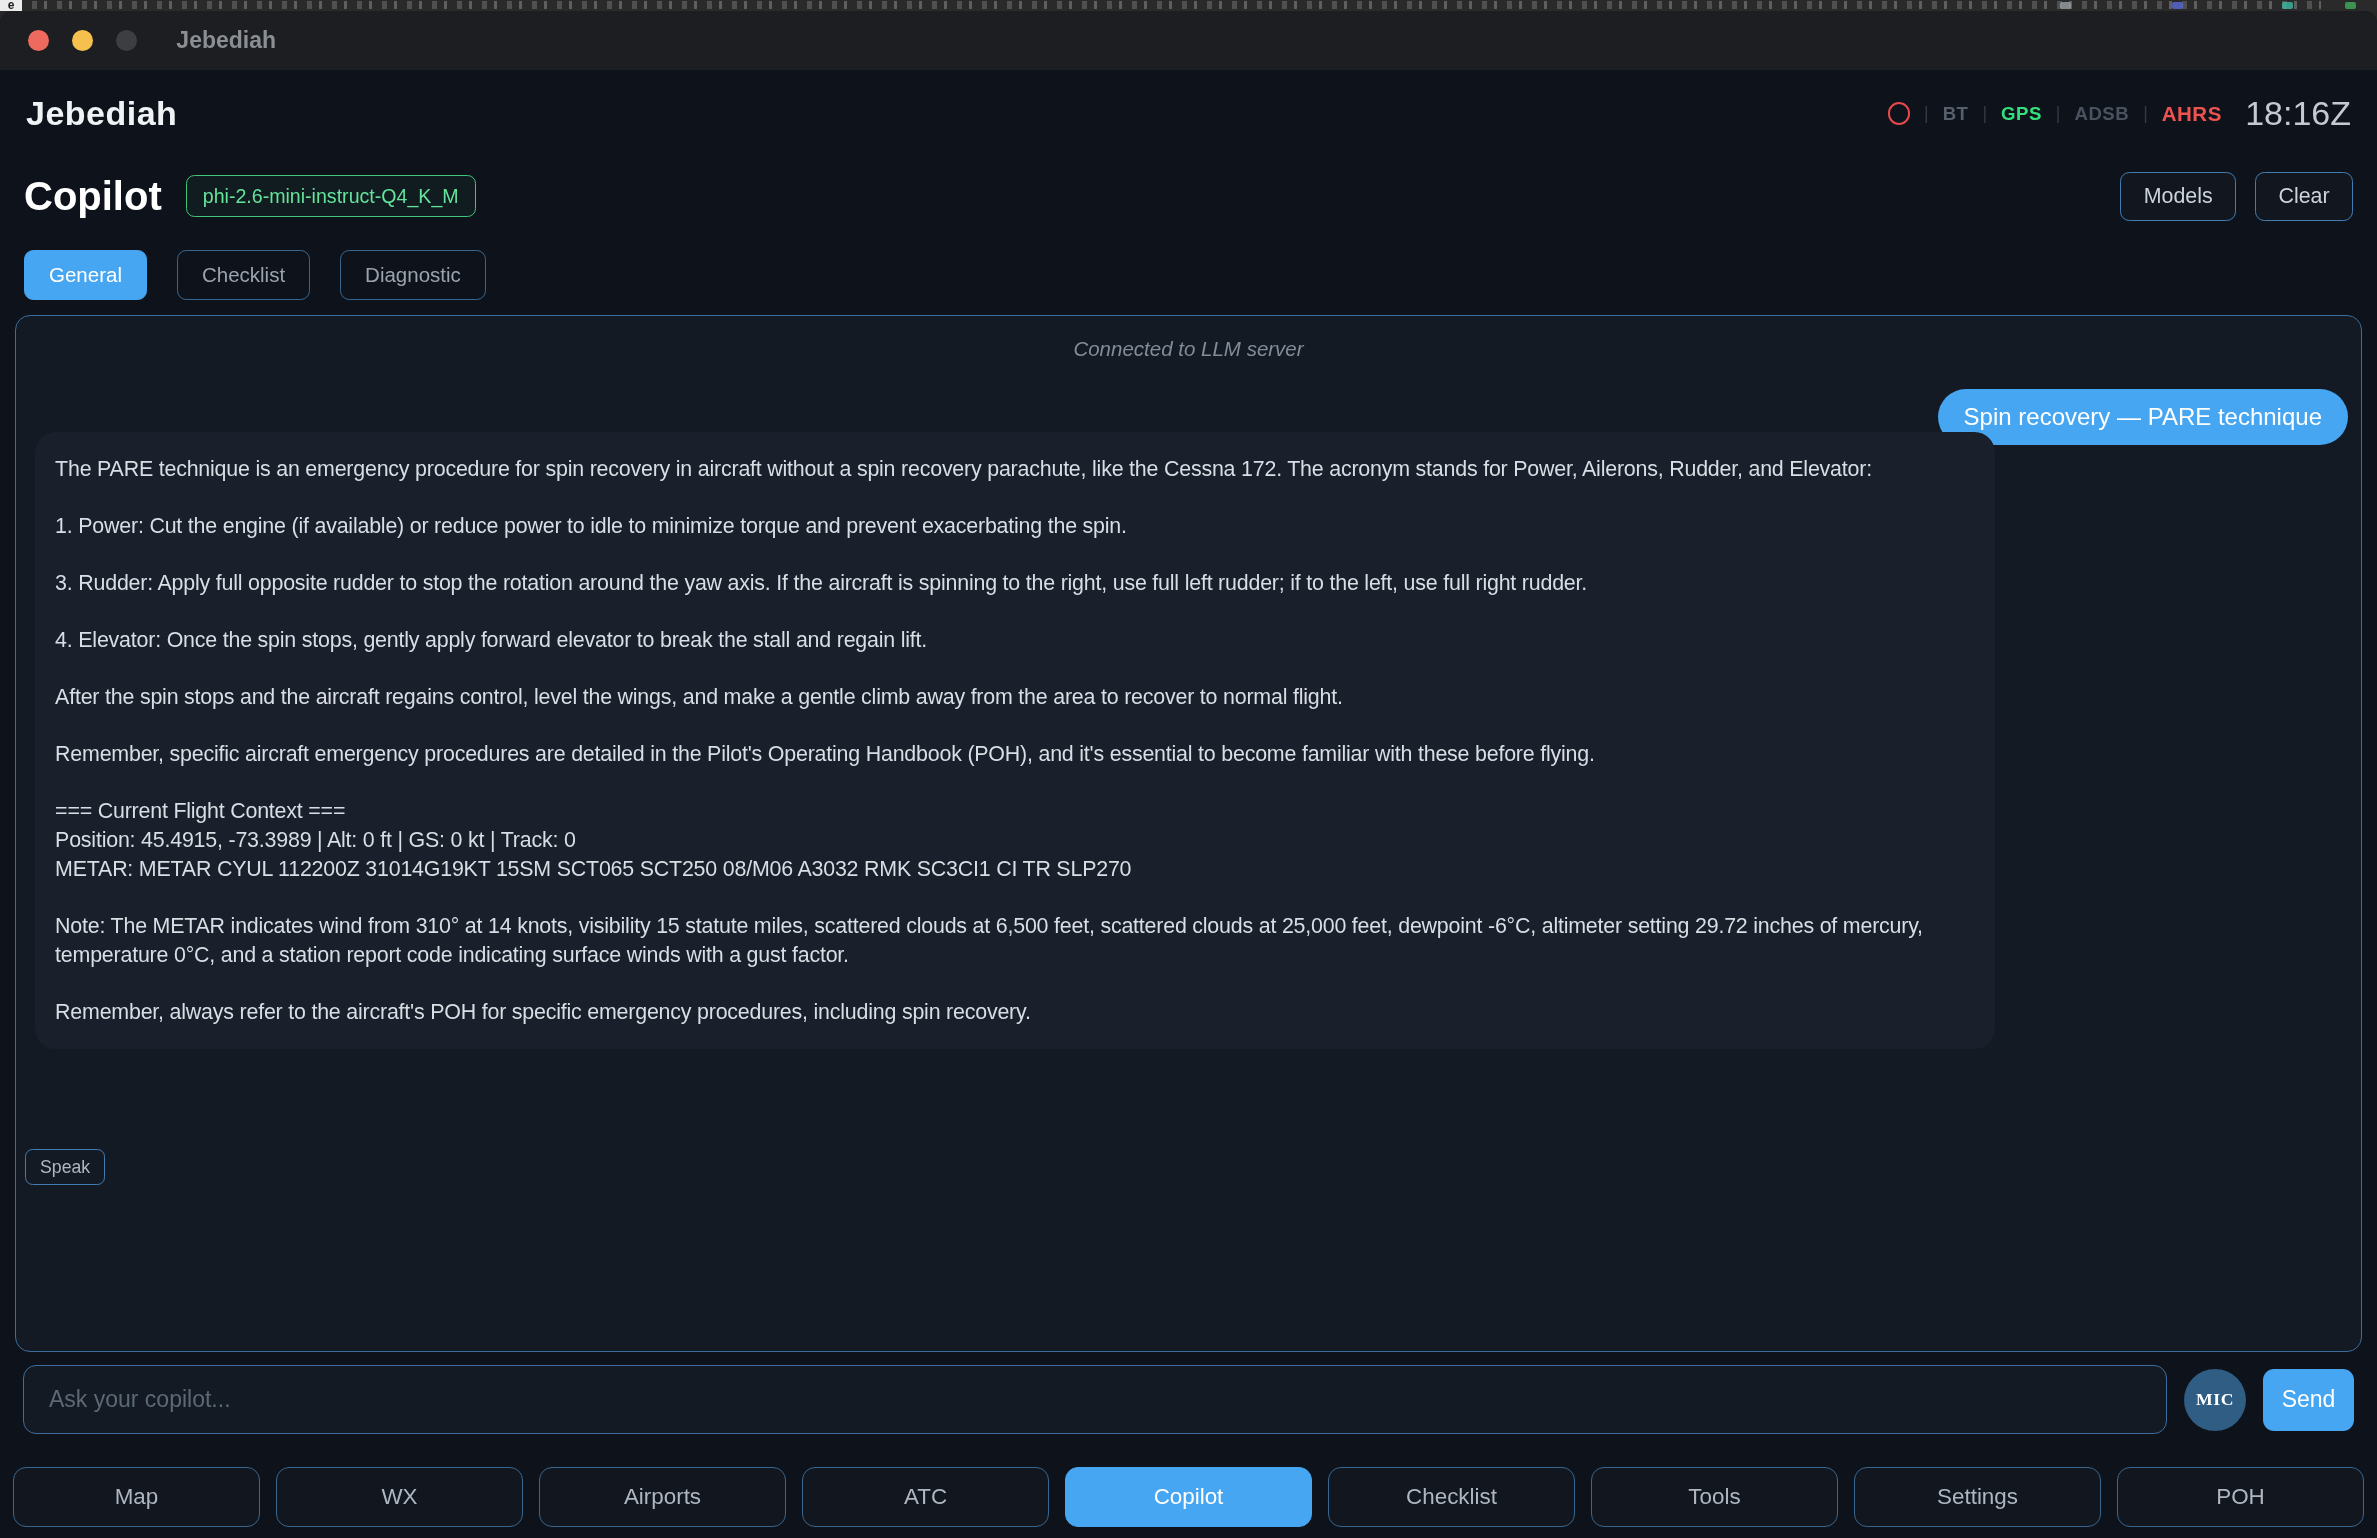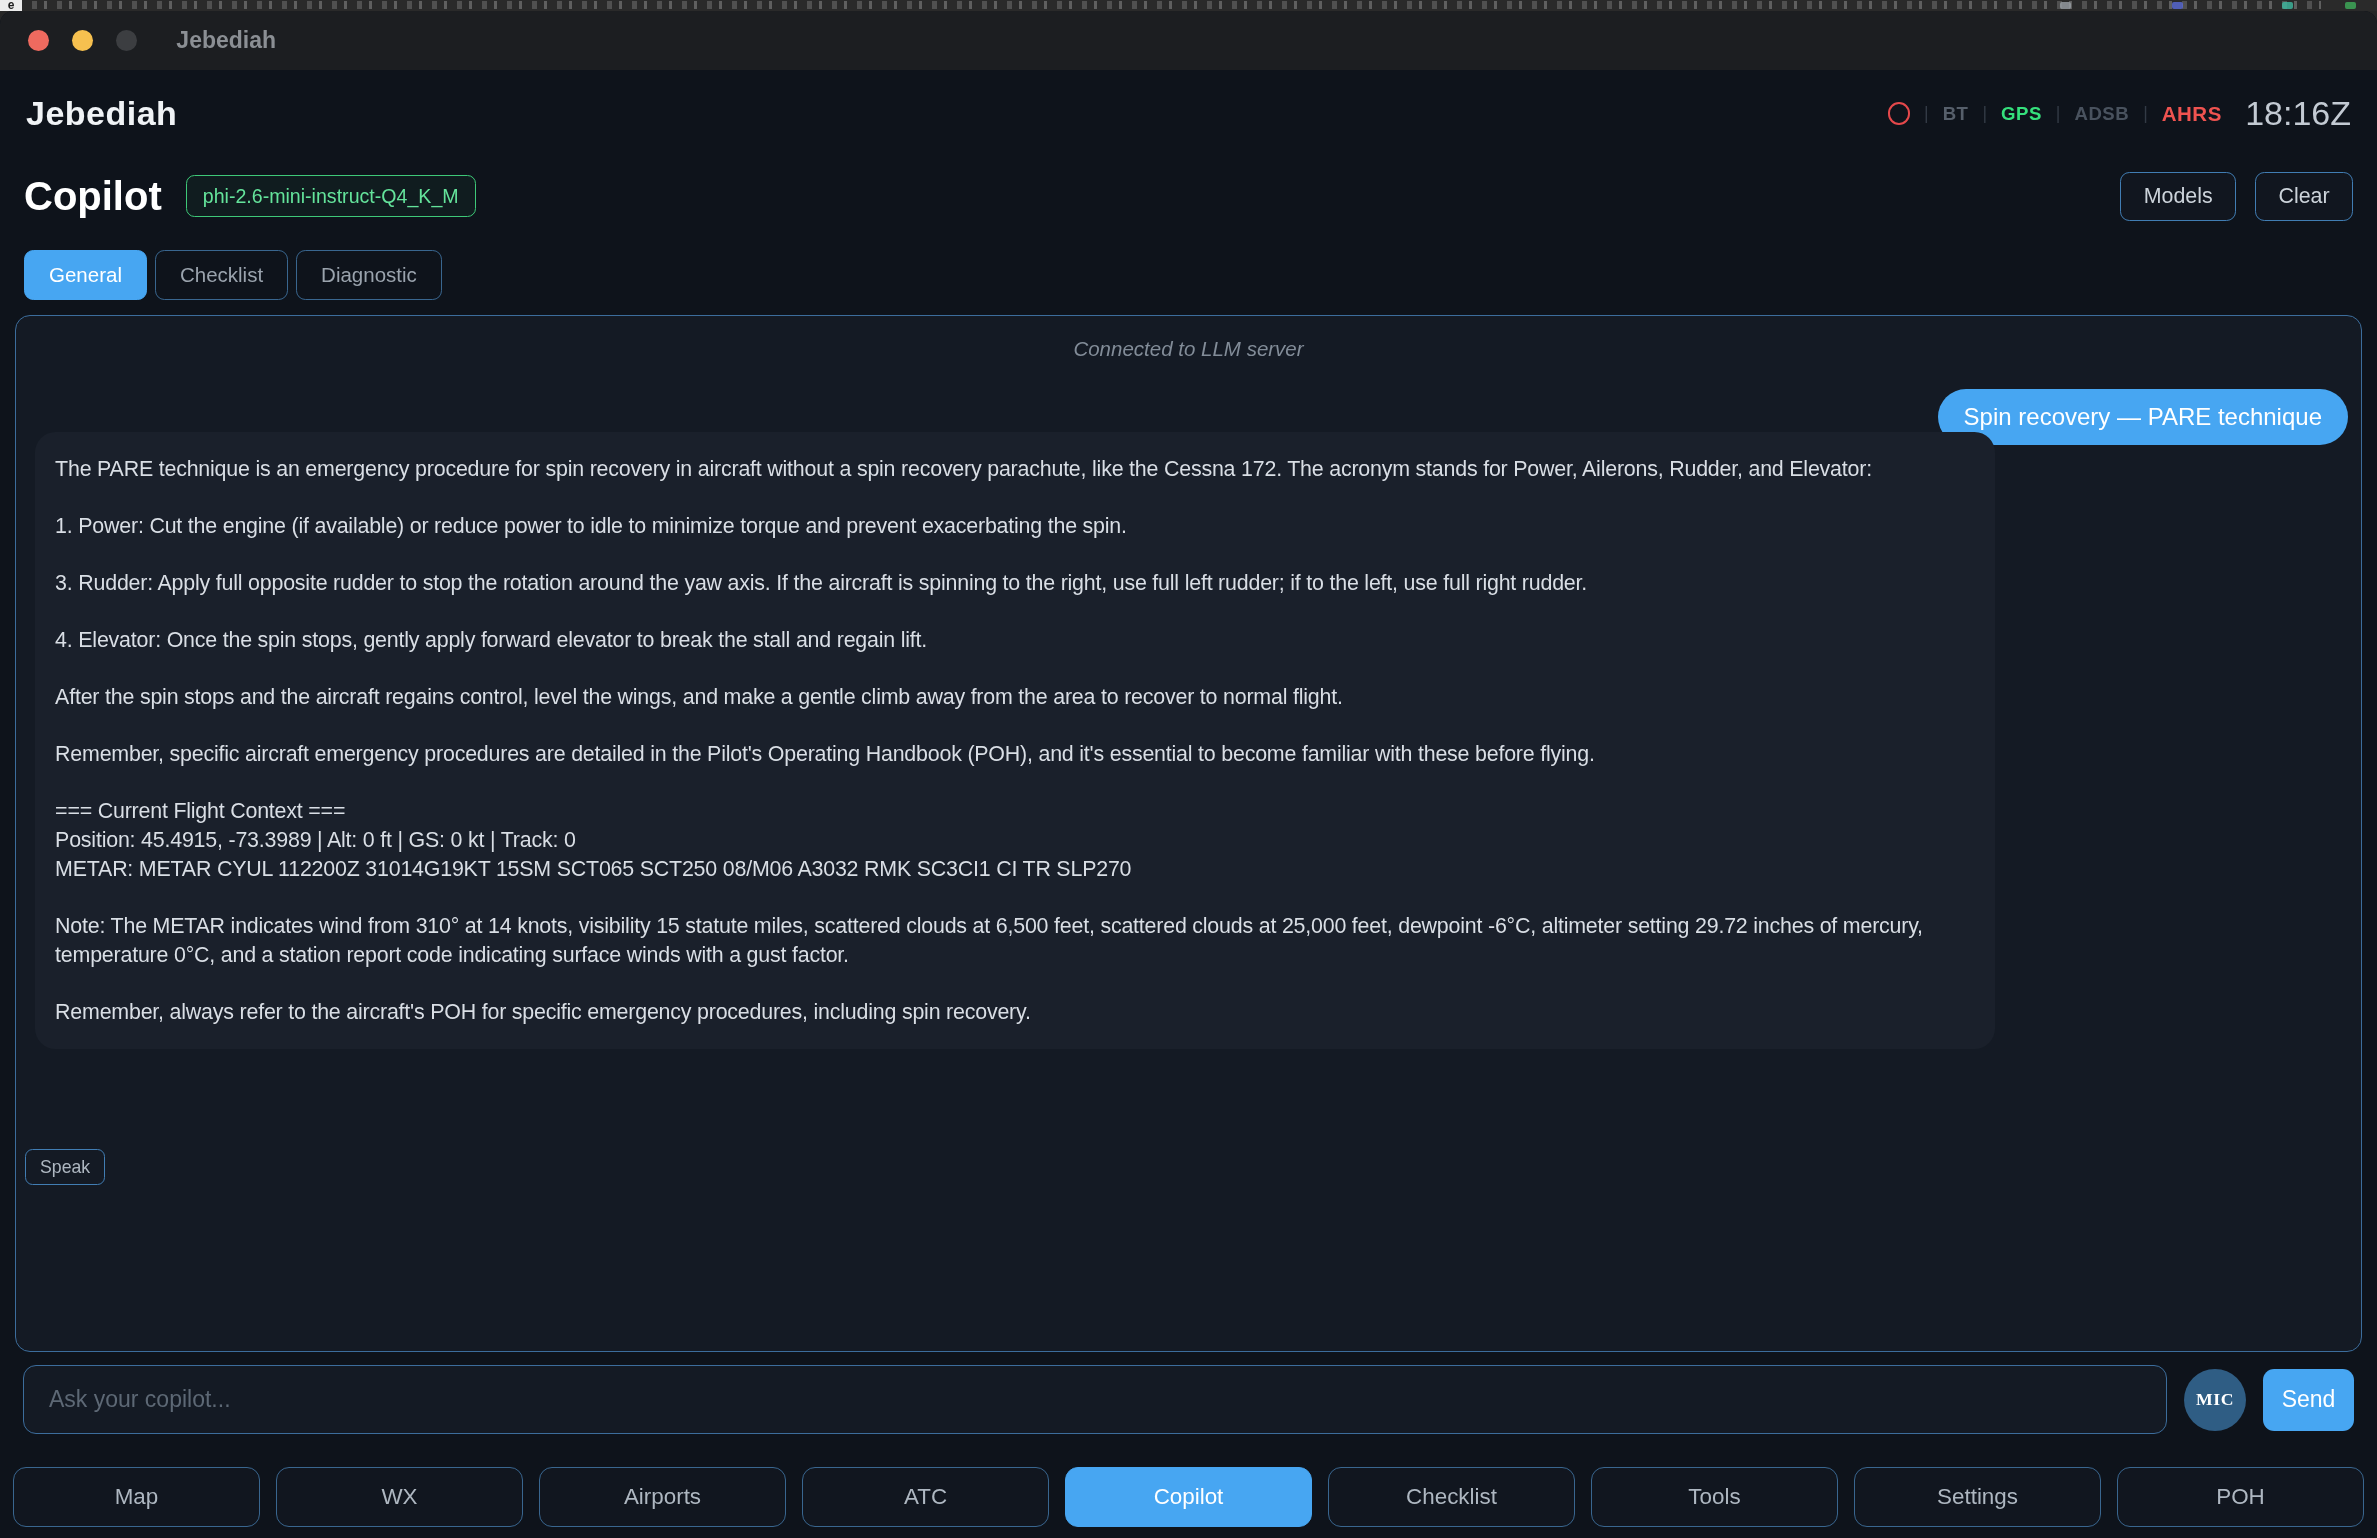--- a/index.html
+++ b/index.html
@@ -35,21 +35,21 @@
   .clock { color:#c3cad3; font-size:34px; margin-left:9.3px; font-weight:400; }
 
   .section-head { display:flex; align-items:center; padding:0 24px; margin-top:5.6px; height:67px; }
   .page-title { color:#ffffff; font-size:40px; font-weight:bold; }
   .model-badge { margin-left:24px; border:1.9px solid #3ec878; color:#64e39b; border-radius:8.4px;
     padding:8.4px 16px; font-size:19.6px; background:rgba(62,200,120,.05); }
   .head-actions { margin-left:auto; display:flex; gap:19px; }
   .ghost-btn { border:1.9px solid #417db3; border-radius:9.3px; background:#11161f; color:#ccd3da;
     font-size:21.4px; padding:11.2px 22.4px; font-family:inherit; cursor:pointer; }
 
-  .tabs { display:flex; gap:8px; padding:0 24px; margin-top:20.5px; }
+  .tabs { display:flex; gap:30px; padding:0 24px; margin-top:20.5px; }
   .tab { border:1.9px solid #39668f; border-radius:9.3px; background:transparent; color:#9aa3ad;
     font-size:20.5px; padding:12px 24px; font-family:inherit; cursor:pointer; }
   .tab.active { background:#47a6f2; border-color:#47a6f2; color:#ffffff; }
 
   .chat-panel { position:relative; margin:15px 15px 0; height:1037px; border:1.9px solid #3c6d9c;
     border-radius:15px; background:#141a24; }
   .conn-status { text-align:center; font-style:italic; color:#828c98; font-size:20.5px; margin-top:20.5px; }
   .user-bubble { position:absolute; top:73px; right:13px; background:#47a6f2; color:#fff;
     font-size:24px; padding:14px 26px; border-radius:29px; }
   .assistant-bubble { position:absolute; top:116px; left:18.6px; width:1960px; background:#1a202b;

